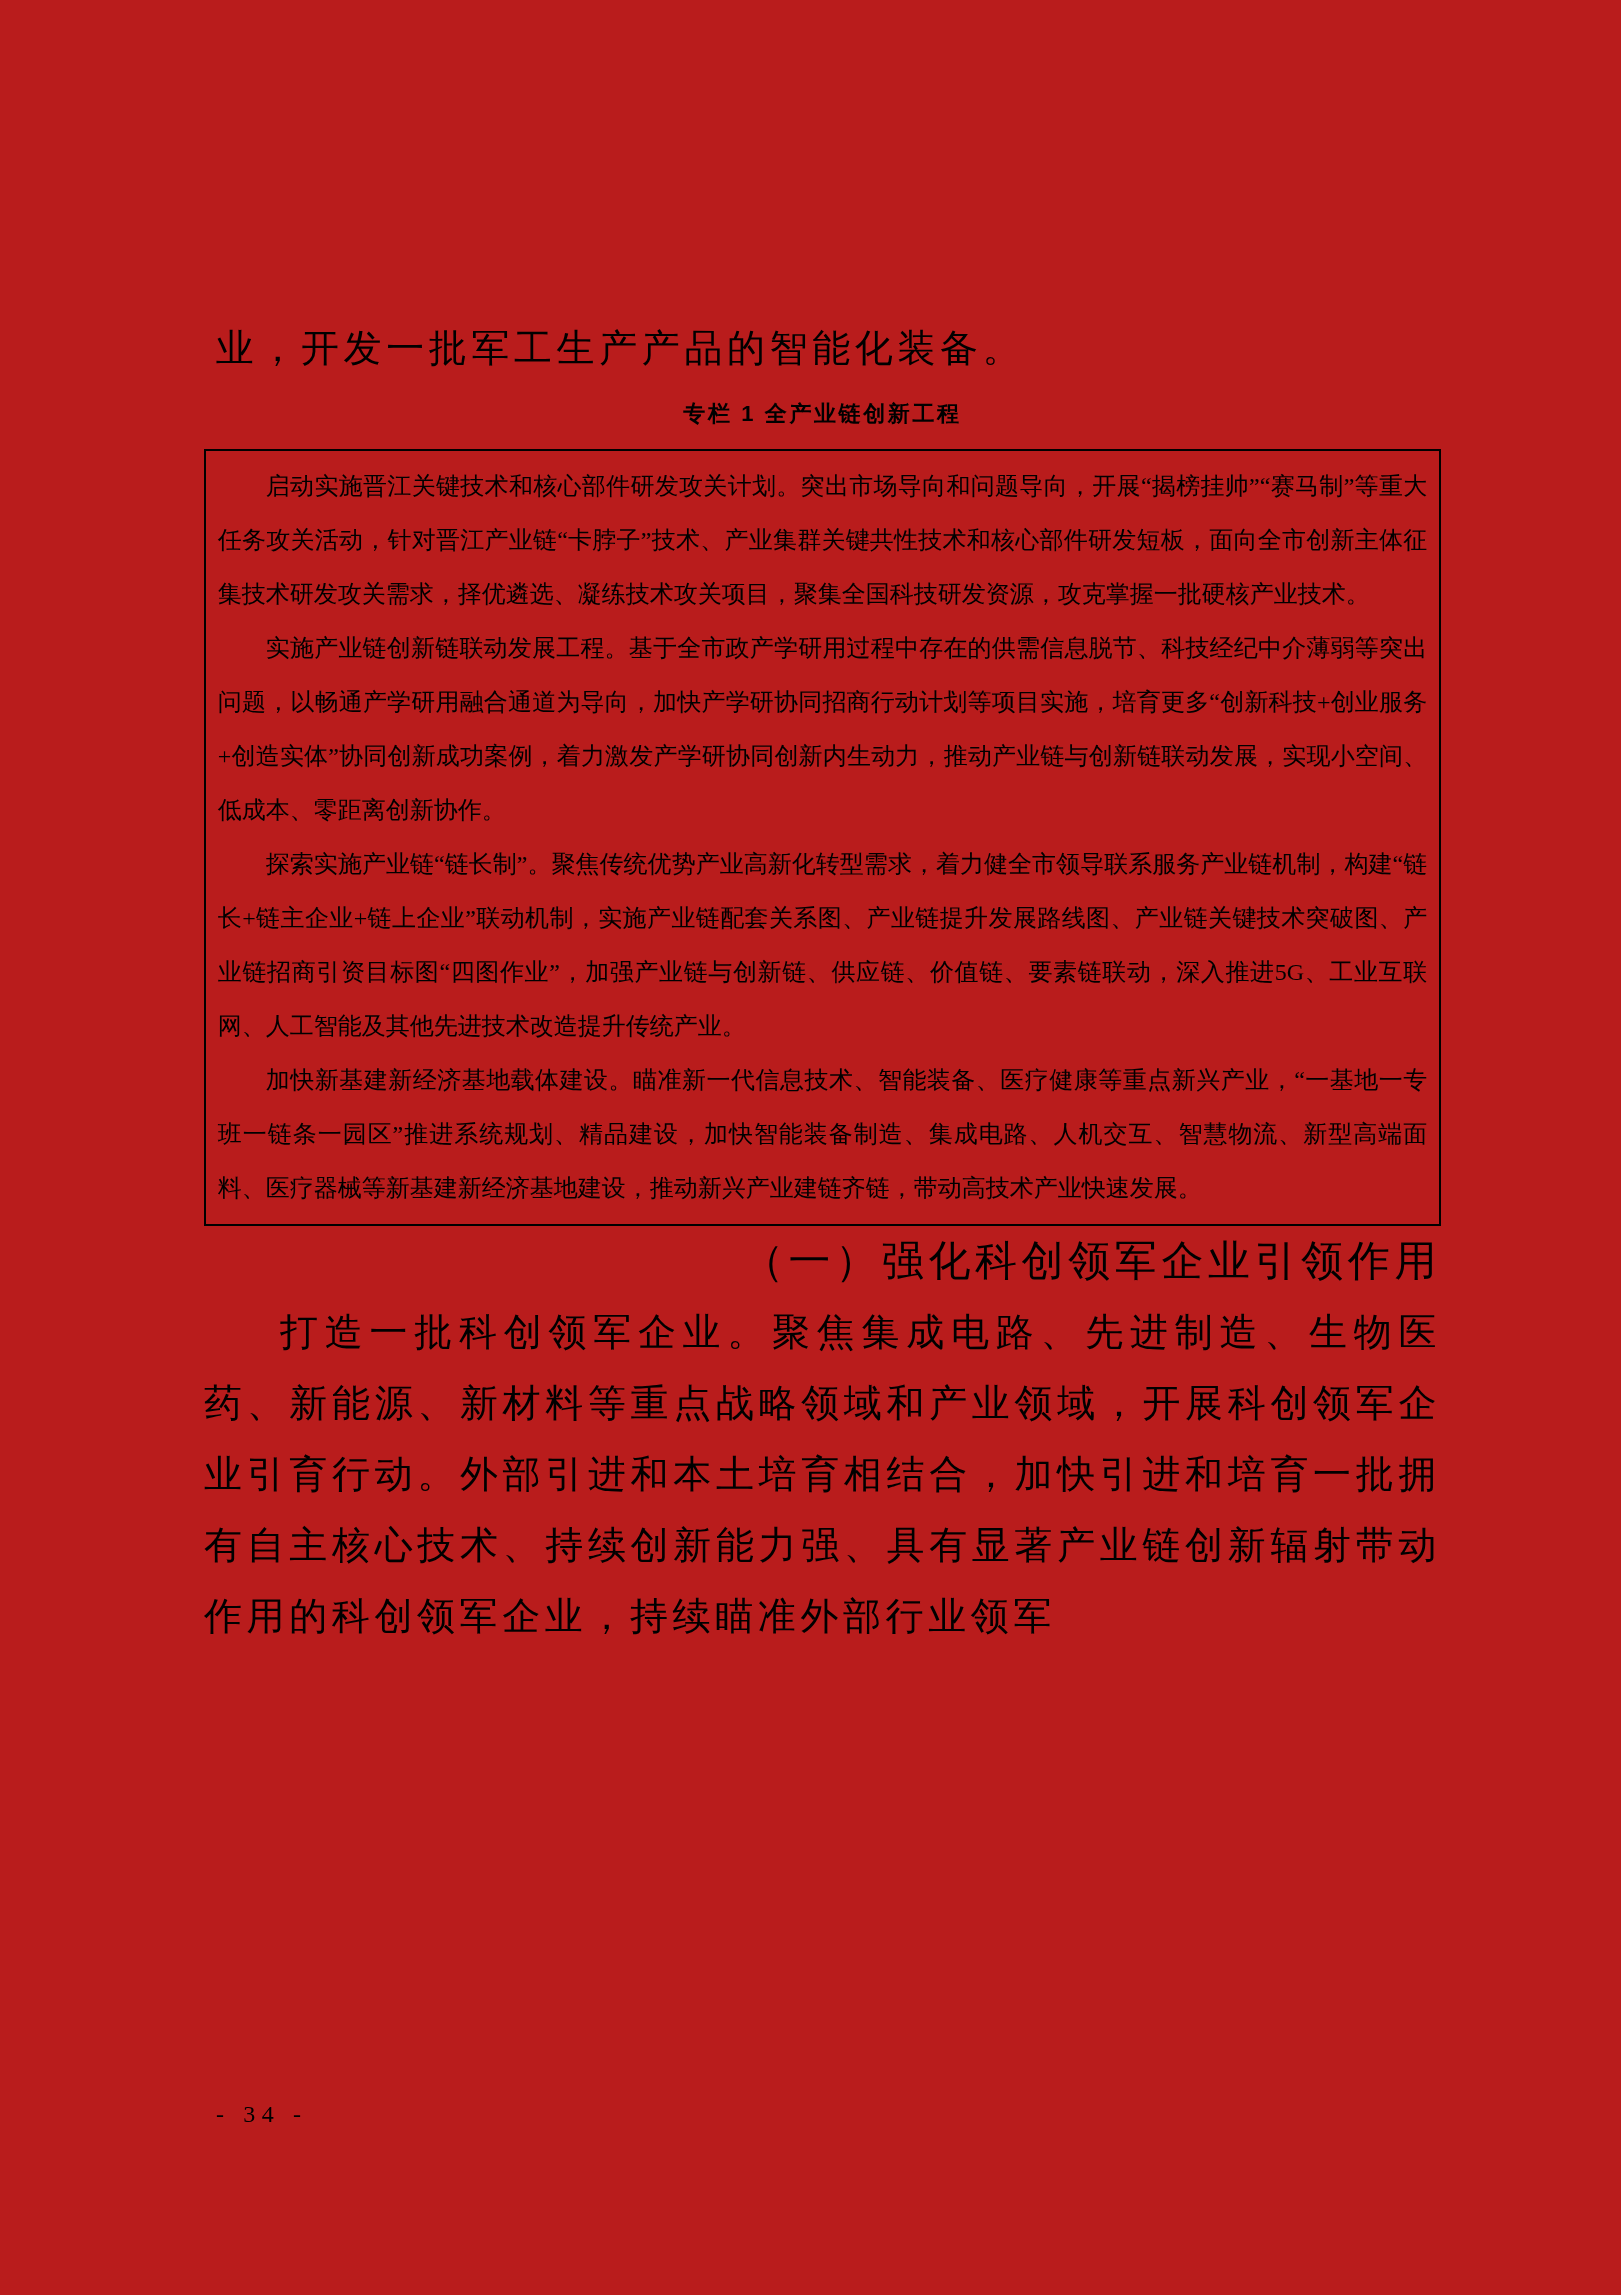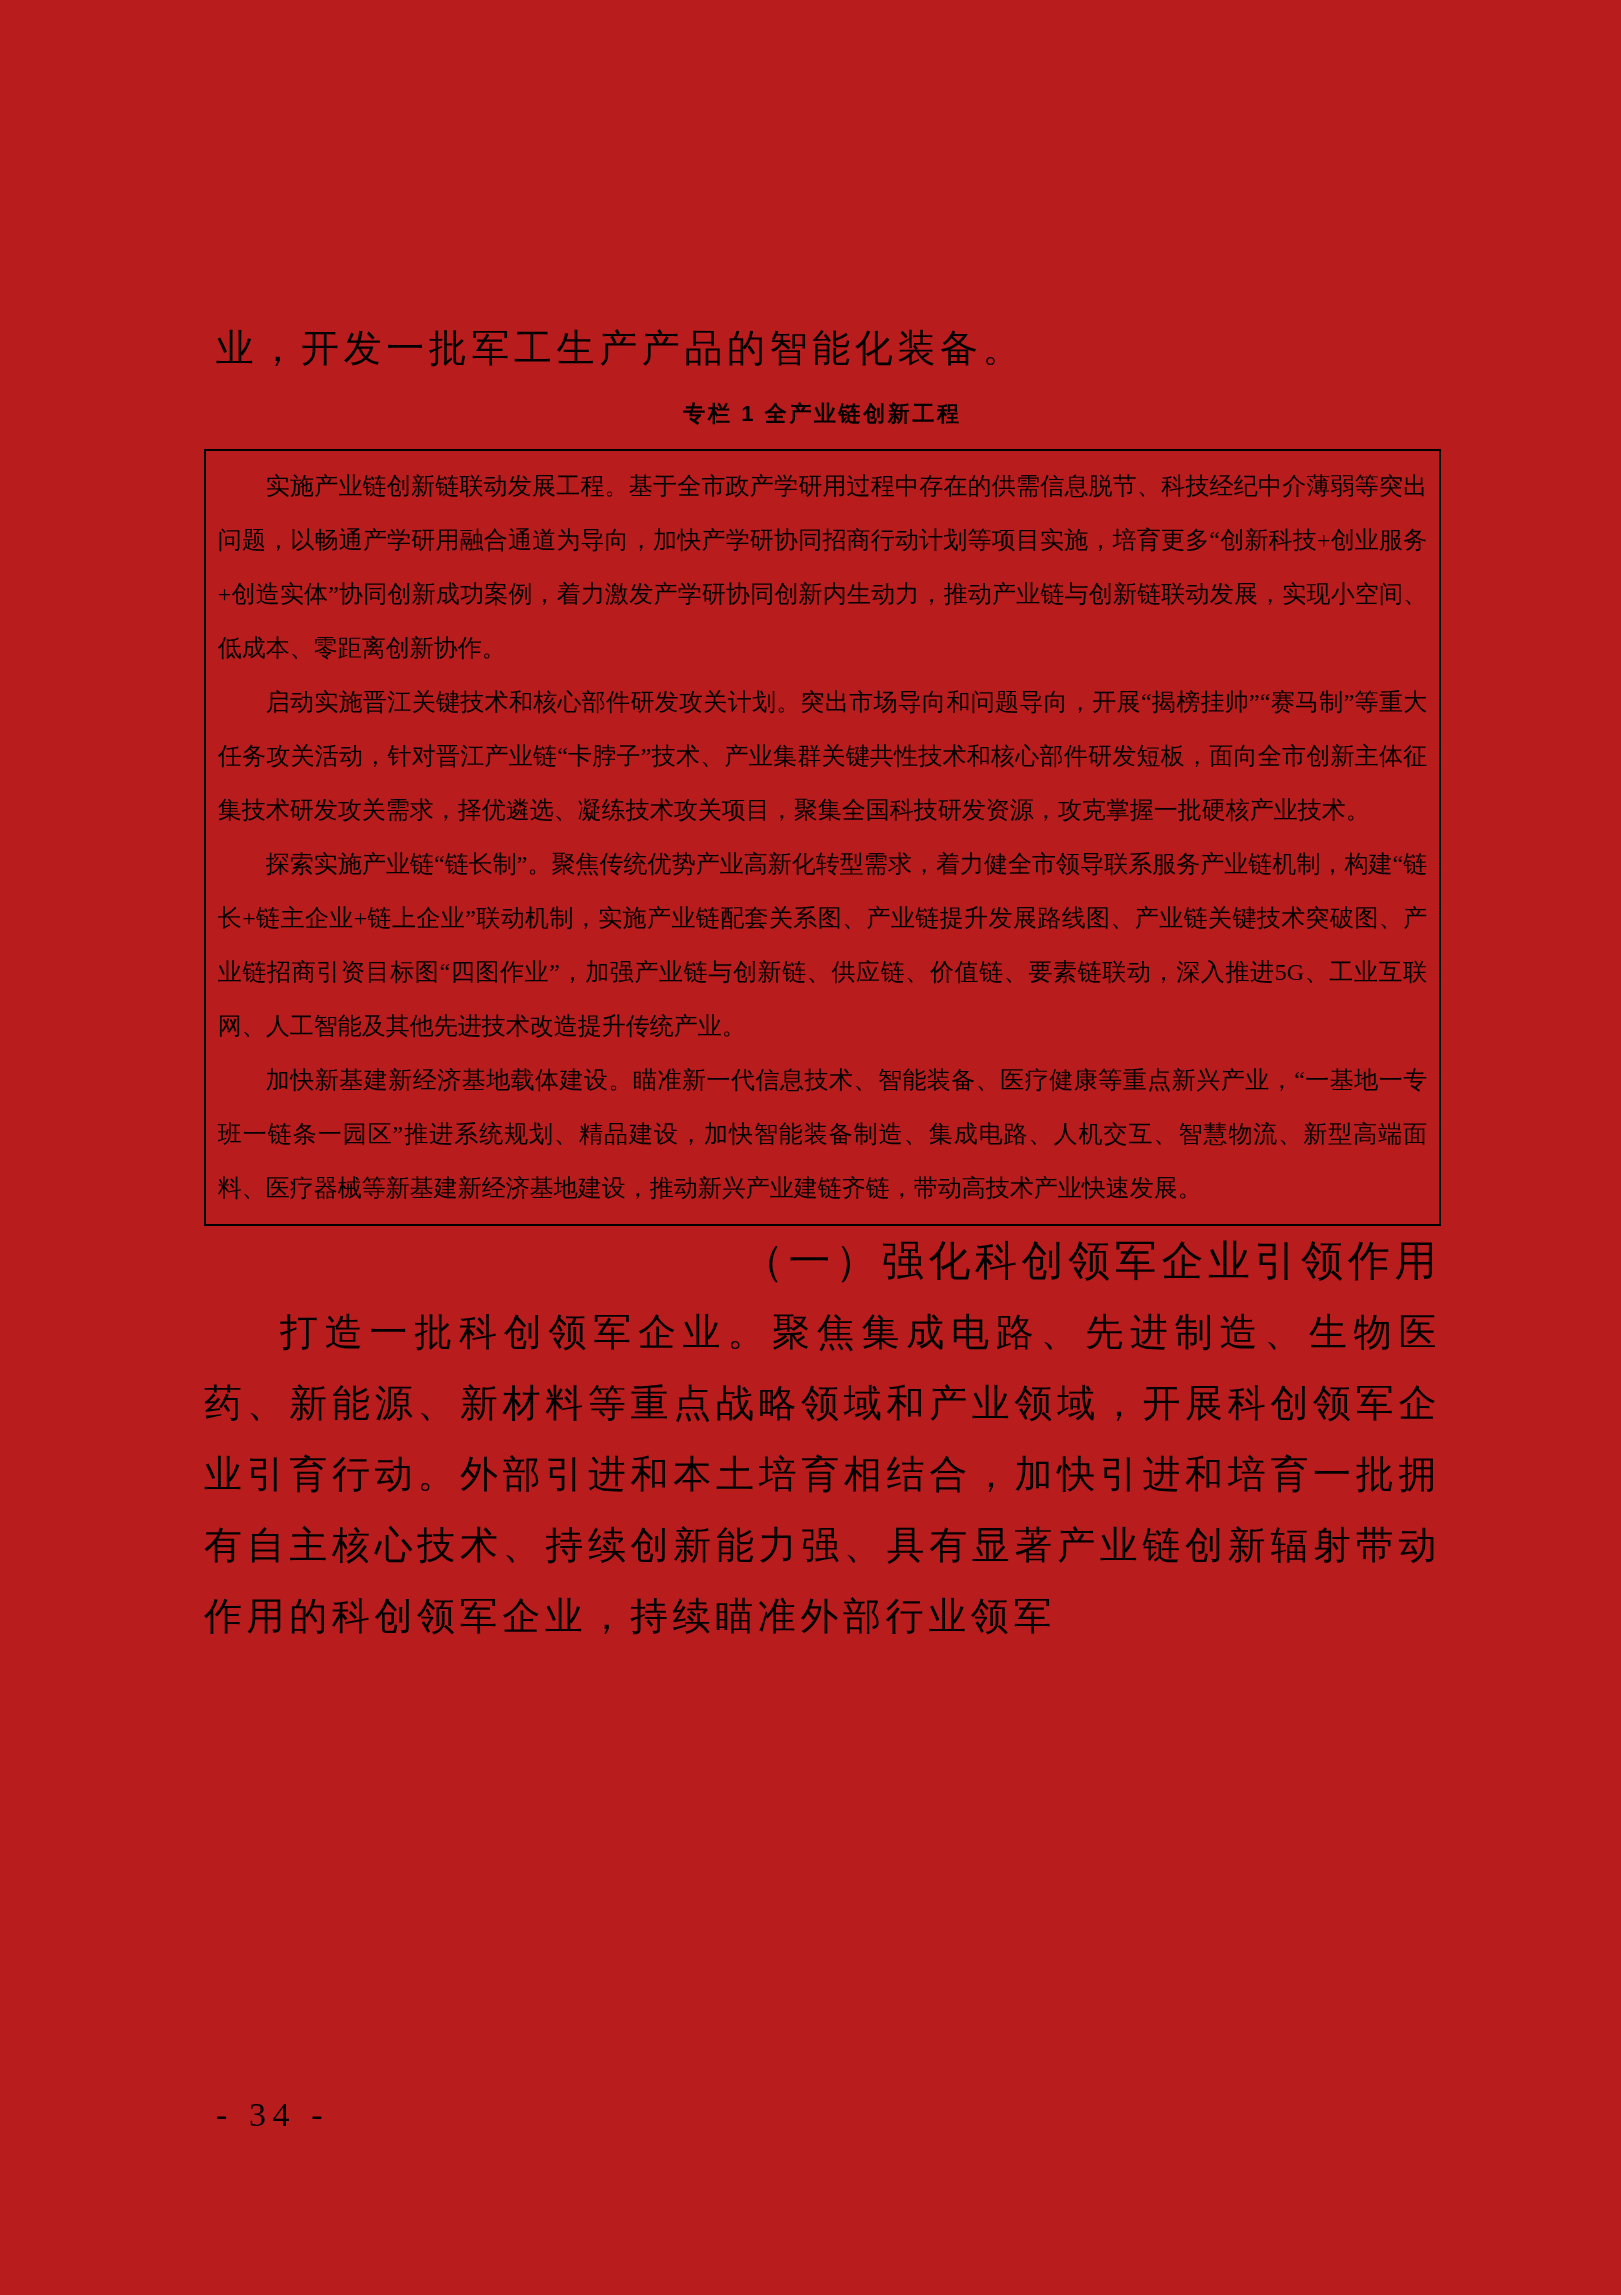--- a/index.html
+++ b/index.html
@@ -83,38 +83,38 @@
     letter-spacing: 4.6px;
     line-height: 71px;
     text-indent: 2em;
     font-weight: normal;
     text-align: right;
   }
   .page-number {
     position: absolute;
     left: 216px;
     top: 2095px;
-    font-size: 34px;
+    font-size: 24px;
     letter-spacing: 6.6px;
     line-height: 39px;
   }
 </style>
 </head>
 <body>
 
 <div class="page">
   <div class="content">
 
     <p class="intro-line">业，开发一批军工生产产品的智能化装备。</p>
 
     <h2 class="box-title">专栏 1 全产业链创新工程</h2>
 
     <div class="callout-box">
+      <p>启动实施晋江关键技术和核心部件研发攻关计划。突出市场导向和问题导向，开展“揭榜挂帅”“赛马制”等重大任务攻关活动，针对晋江产业链“卡脖子”技术、产业集群关键共性技术和核心部件研发短板，面向全市创新主体征集技术研发攻关需求，择优遴选、凝练技术攻关项目，聚集全国科技研发资源，攻克掌握一批硬核产业技术。</p>
       <p>实施产业链创新链联动发展工程。基于全市政产学研用过程中存在的供需信息脱节、科技经纪中介薄弱等突出问题，以畅通产学研用融合通道为导向，加快产学研协同招商行动计划等项目实施，培育更多“创新科技+创业服务+创造实体”协同创新成功案例，着力激发产学研协同创新内生动力，推动产业链与创新链联动发展，实现小空间、低成本、零距离创新协作。</p>
-      <p>启动实施晋江关键技术和核心部件研发攻关计划。突出市场导向和问题导向，开展“揭榜挂帅”“赛马制”等重大任务攻关活动，针对晋江产业链“卡脖子”技术、产业集群关键共性技术和核心部件研发短板，面向全市创新主体征集技术研发攻关需求，择优遴选、凝练技术攻关项目，聚集全国科技研发资源，攻克掌握一批硬核产业技术。</p>
       <p>探索实施产业链“链长制”。聚焦传统优势产业高新化转型需求，着力健全市领导联系服务产业链机制，构建“链长+链主企业+链上企业”联动机制，实施产业链配套关系图、产业链提升发展路线图、产业链关键技术突破图、产业链招商引资目标图“四图作业”，加强产业链与创新链、供应链、价值链、要素链联动，深入推进5G、工业互联网、人工智能及其他先进技术改造提升传统产业。</p>
       <p>加快新基建新经济基地载体建设。瞄准新一代信息技术、智能装备、医疗健康等重点新兴产业，“一基地一专班一链条一园区”推进系统规划、精品建设，加快智能装备制造、集成电路、人机交互、智慧物流、新型高端面料、医疗器械等新基建新经济基地建设，推动新兴产业建链齐链，带动高技术产业快速发展。</p>
     </div>
 
 
 
     <p class="subsection-heading">（一）强化科创领军企业引领作用</p>
 
     <p class="body-paragraph flush">打造一批科创领军企业。聚焦集成电路、先进制造、生物医药、新能源、新材料等重点战略领域和产业领域，开展科创领军企业引育行动。外部引进和本土培育相结合，加快引进和培育一批拥有自主核心技术、持续创新能力强、具有显著产业链创新辐射带动作用的科创领军企业，持续瞄准外部行业领军</p>
 

